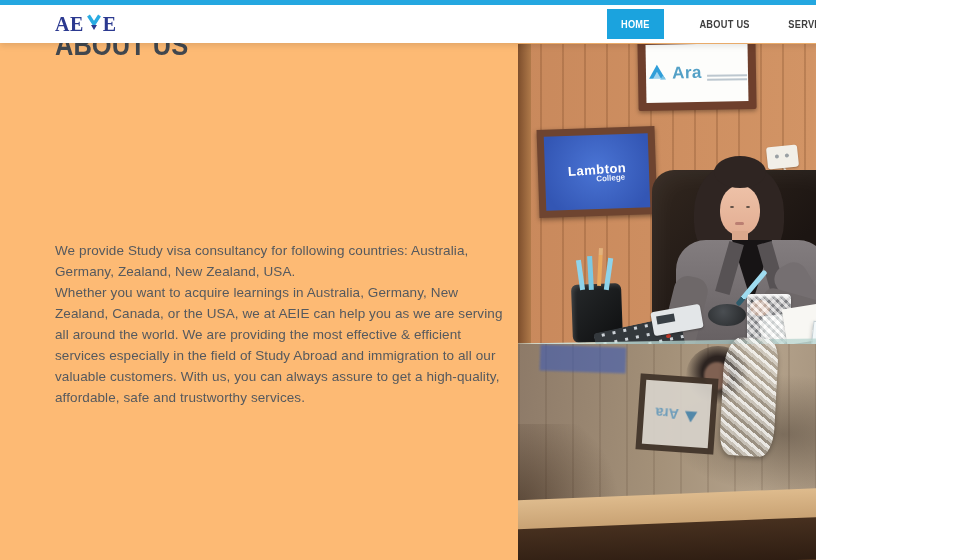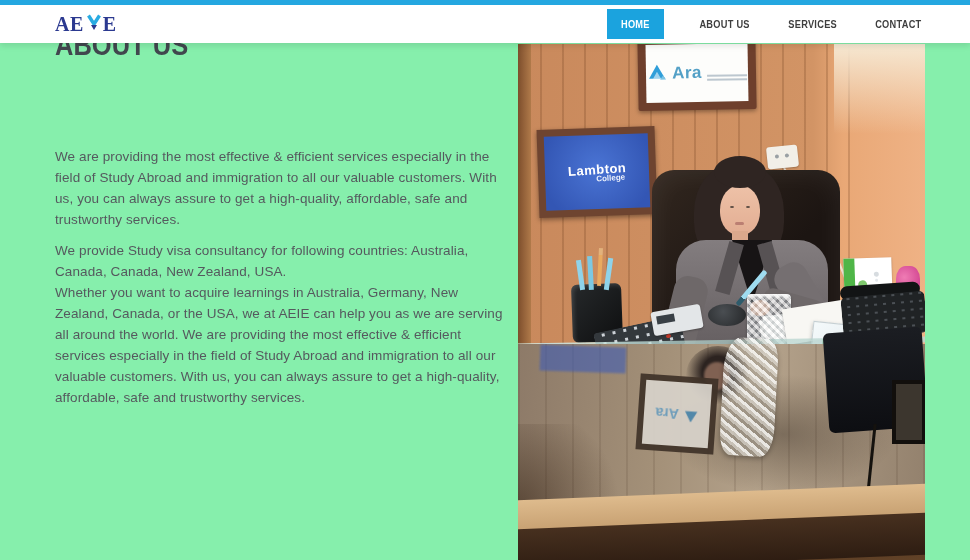--- a/index.html
+++ b/index.html
@@ -1,18 +1,18 @@
 <!DOCTYPE html>
 <html><head>
 <meta charset="utf-8">
 <style>
   * { margin:0; padding:0; box-sizing:border-box; }
   html,body { width:970px; height:560px; background:#ffffff; overflow:hidden;
               font-family:"Liberation Sans", sans-serif; }
-  .stage { position:relative; width:970px; height:560px; background:#86efac; overflow:hidden; }
+  .stage { position:relative; width:816px; height:560px; background:#fdba74; overflow:hidden; }
 
   
   .topbar { position:absolute; left:0; top:0; width:970px; height:5px; background:#24a7e0; z-index:30; }
   .header { position:absolute; left:0; top:5px; width:970px; height:38px; background:#fff;
             display:flex; align-items:center; justify-content:space-between;
             padding:0 45px 0 55px; z-index:20; box-shadow:0 3px 6px rgba(0,0,0,.10); }
   .brand { display:flex; align-items:center; gap:1px; cursor:pointer; }
   .brand-txt { font-family:"Liberation Serif", serif; font-weight:700; font-size:20px;
                color:#2b3990; letter-spacing:.5px; }
   .brand-icon { display:inline-block; margin:0 1px 0 2px; }
@@ -216,23 +216,22 @@
       <div class="nav-item">
         <span class="lbl">CONTACT</span>
       </div>
     </nav>
   </div>
 
   <div class="h1-wrap">
     <h1 class="h1">ABOUT US</h1>
   </div>
 
-  <p class="para p1">We are providing the most effective &amp; efficient services especially in the field of Study Abroad and immigration to all our valuable customers. With us, you can always assure to get a high-quality, affordable, safe and trustworthy services.</p>
   <div class="para p2">
-    <div>We provide Study visa consultancy for following countries: Australia, Canada, Canada, New Zealand, USA.</div>
+    <div>We provide Study visa consultancy for following countries: Australia, Germany, Zealand, New Zealand, USA.</div>
     <div>Whether you want to acquire learnings in Australia, Germany, New Zealand, Canada, or the USA, we at AEIE can help you as we are serving all around the world. We are providing the most effective &amp; efficient services especially in the field of Study Abroad and immigration to all our valuable customers. With us, you can always assure to get a high-quality, affordable, safe and trustworthy services.</div>
   </div>
 
   <div class="photo">
     <div class="panel-lines"></div>
     <div class="left-strip"></div>
     <div class="right-glow"></div>
 
     <svg class="cable-svg" width="407" height="516" viewBox="0 0 407 516">
       <path d="M266 124 C 300 180, 336 226, 339 292" stroke="rgba(240,236,228,.85)" stroke-width="2" fill="none"></path>

